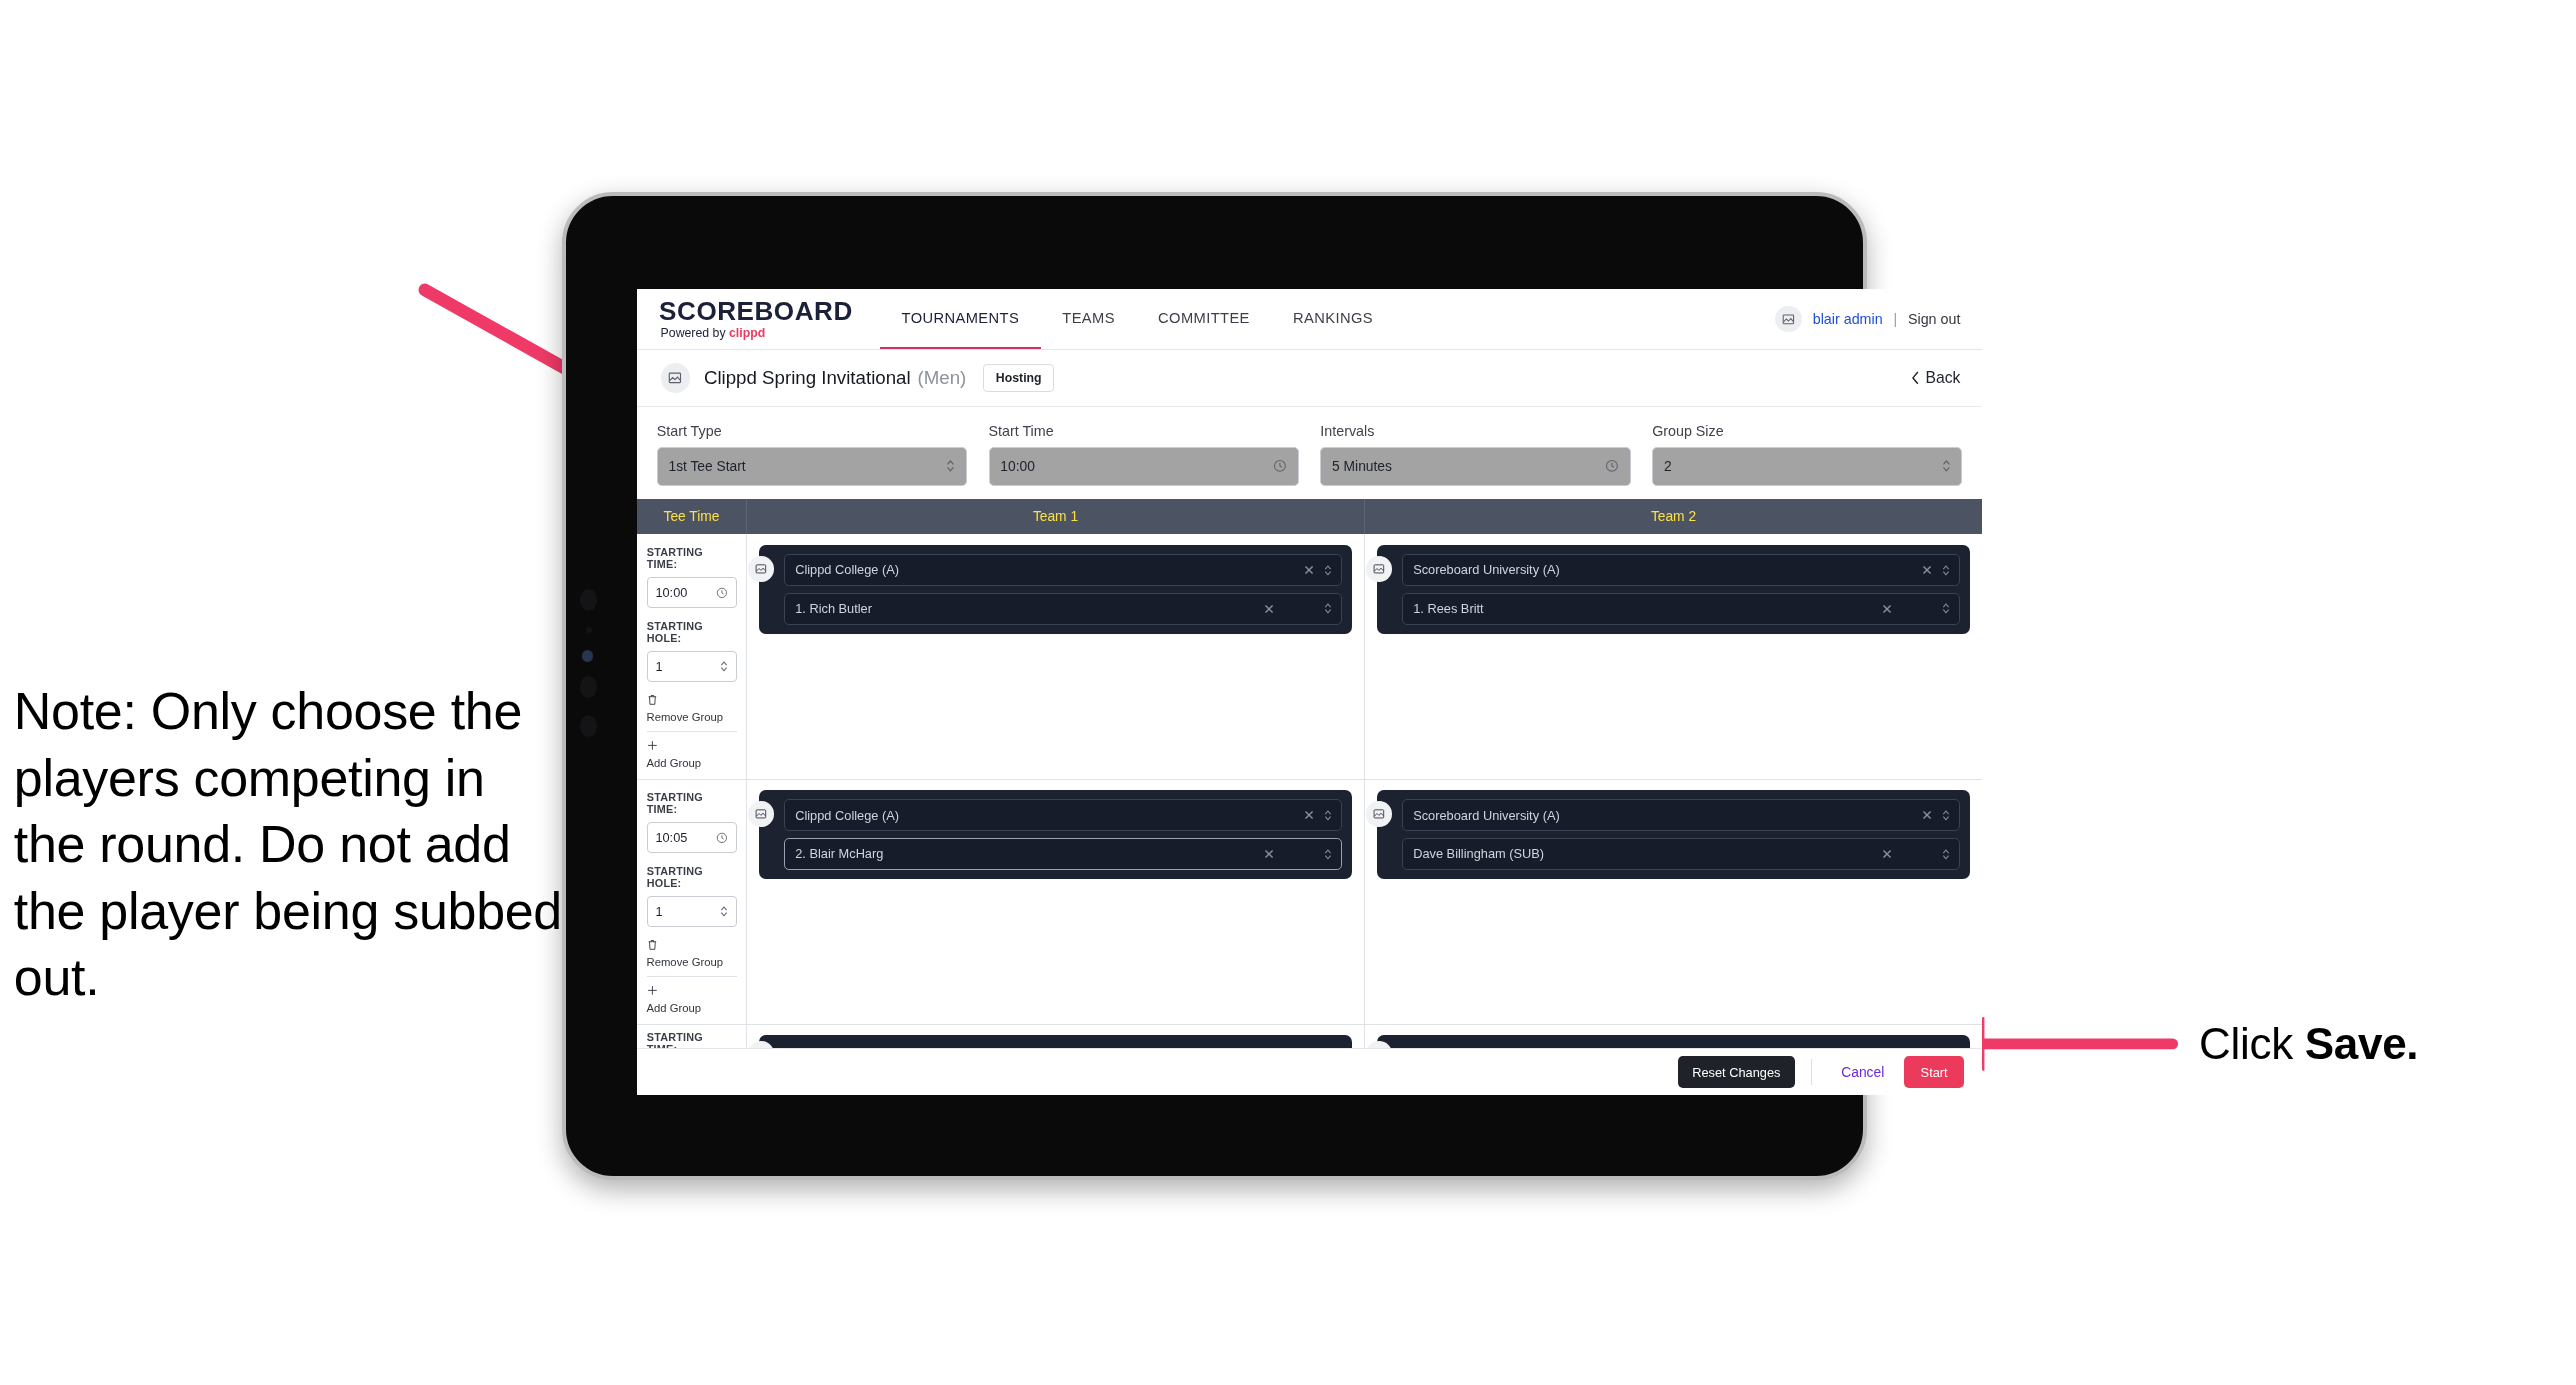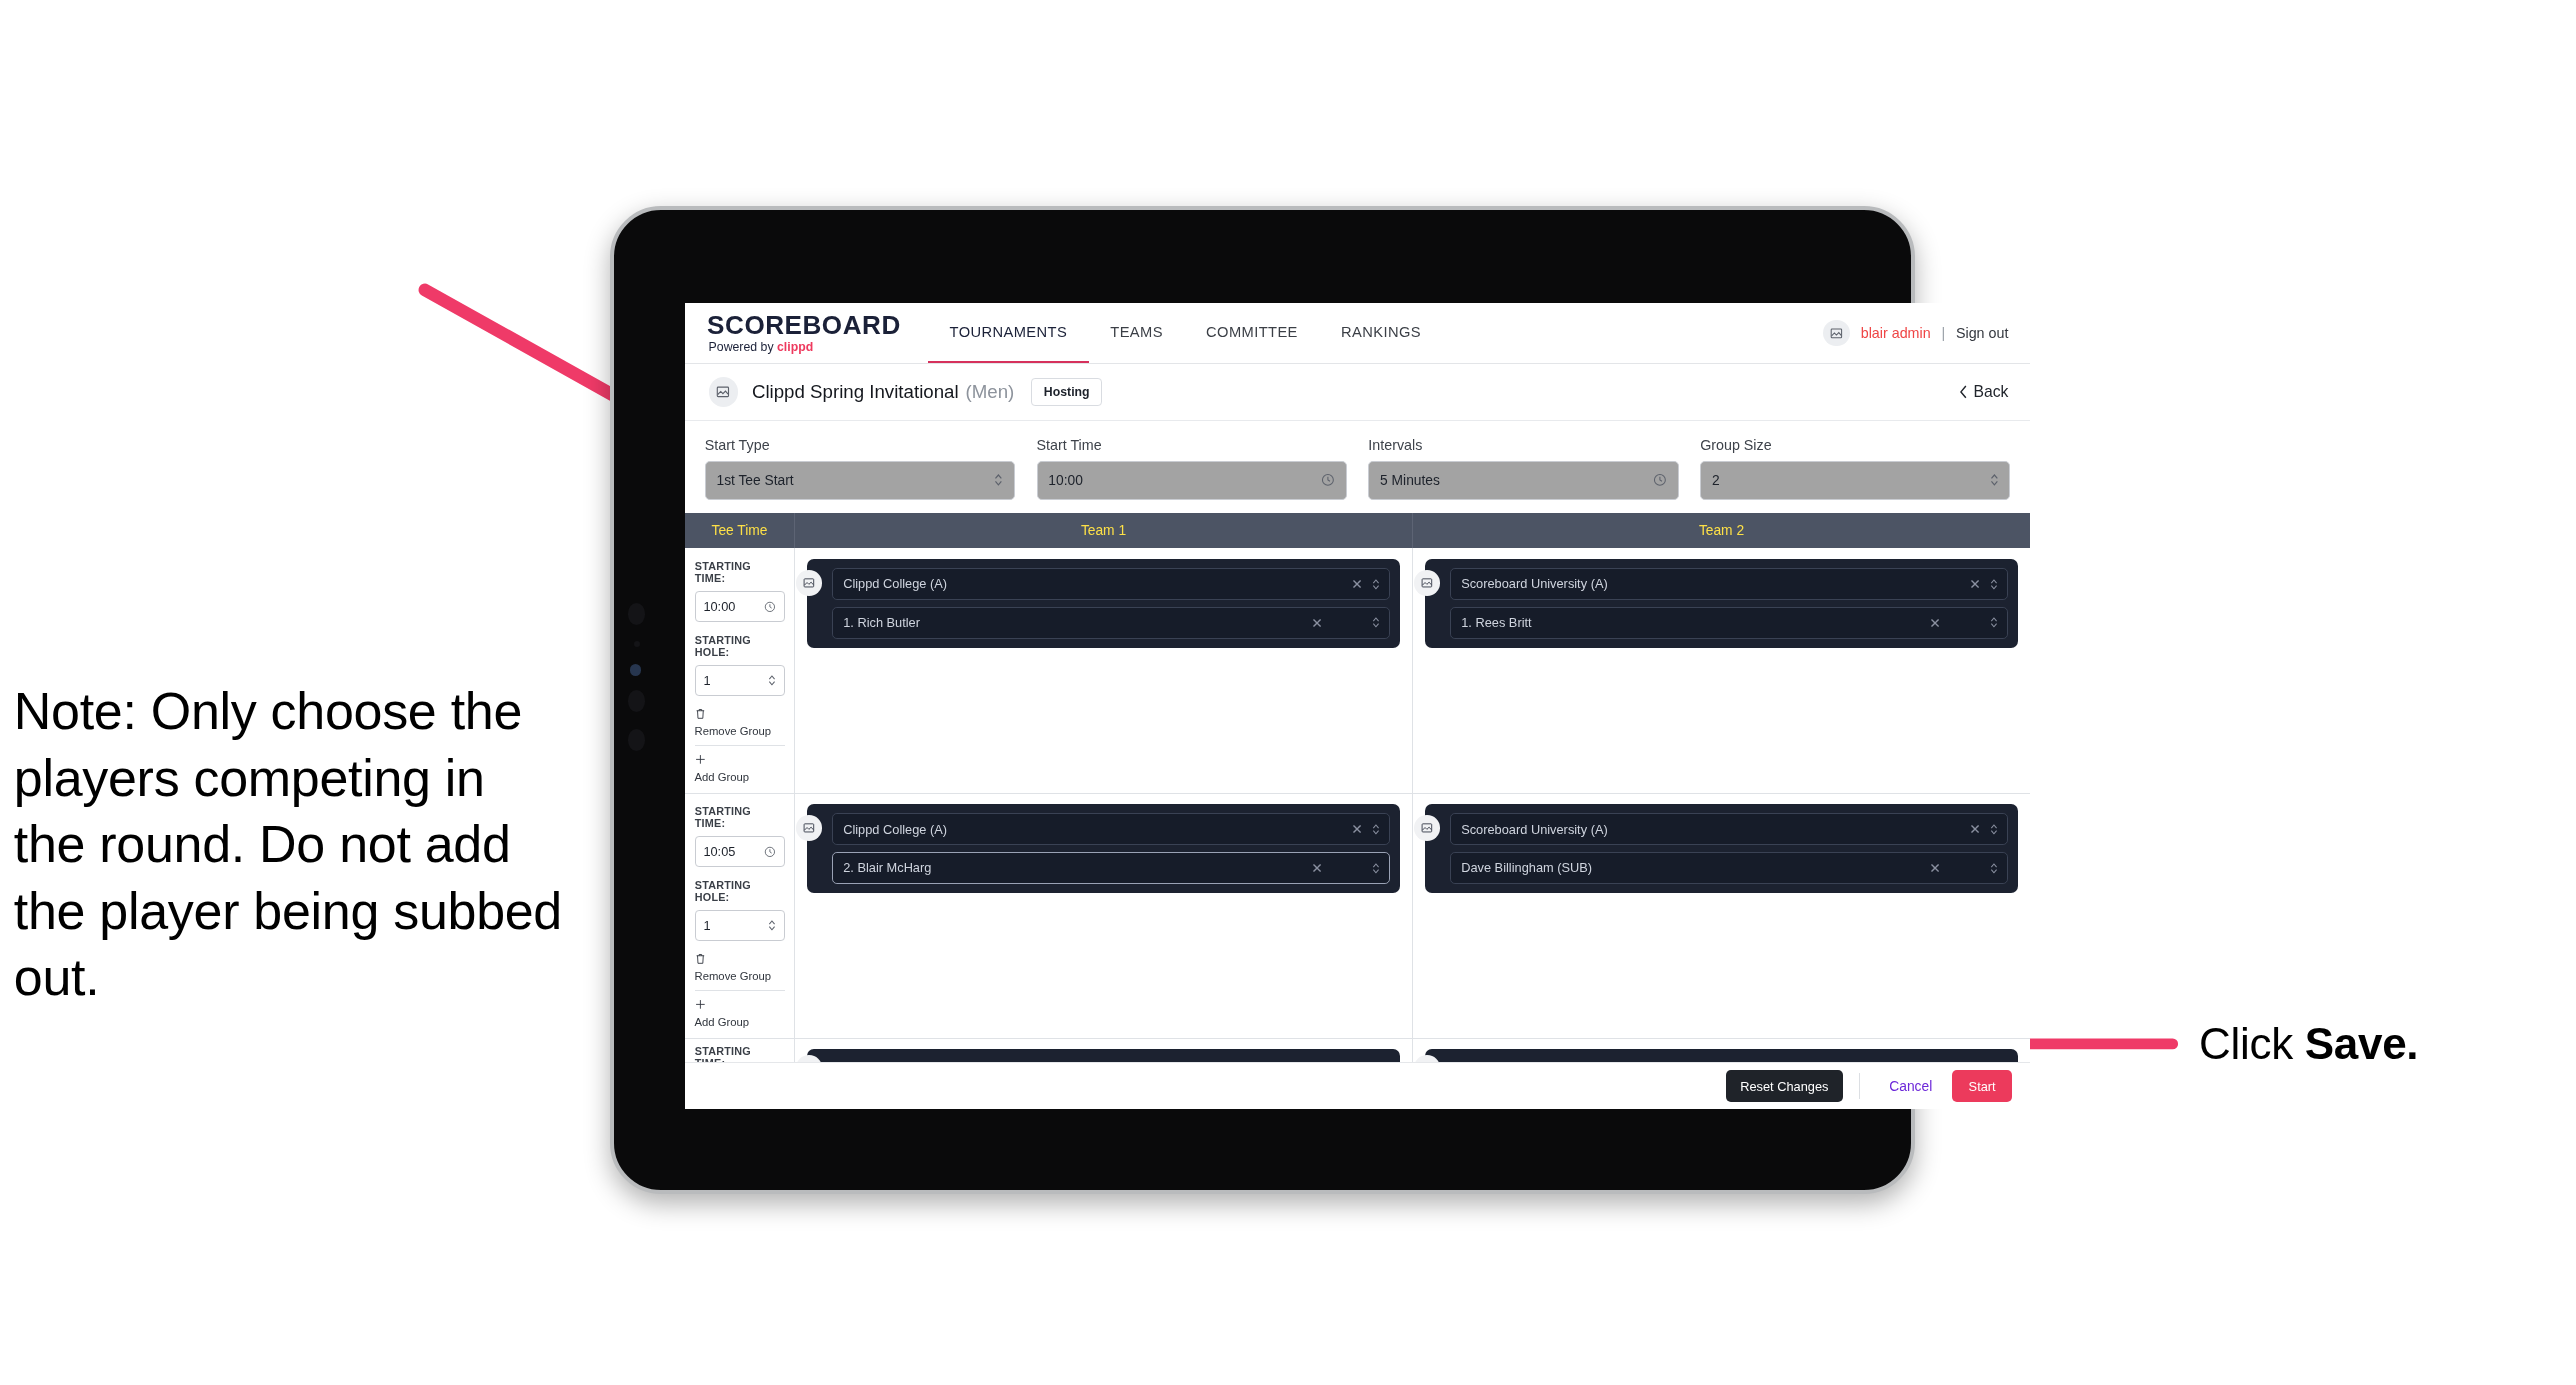--- a/index.html
+++ b/index.html
@@ -30,27 +30,26 @@
     left: 2199px; top: 1016px; width: 364px;
     font-size: 44px; font-weight: 400; white-space: nowrap;
   }
   .anno b { font-weight: 700; }
 
   
   #arrows { position: absolute; left: 0; top: 0; width: 2576px; height: 1385px; pointer-events: none; }
 
   
   #tablet {
-    position: absolute; left: 562px; top: 206px;
+    position: absolute; left: 562px; top: 192px;
     width: 1305px; height: 988px;
     background: #0a0a0b;
     border-radius: 51px;
     border: 4.9px solid #b9bbbd;
     box-shadow: 0 9.8px 25.6px rgba(0,0,0,0.30);
-    margin-left: 48px;
   }
   .bezel-dot { position: absolute; border-radius: 50%; background: #141417; }
   #screen {
     position: absolute; left: 71px; top: 93px;
     width: 1345px; height: 806px;
     background: #ffffff;
     overflow: hidden;
   }
 
   
@@ -73,21 +72,21 @@
     font-size: 14.7px; letter-spacing: 0.4px; color: #3b3f46;
     border-bottom: 2.9px solid transparent; cursor: pointer;
   }
   .navtab.active { color: #1b2138; border-bottom-color: #d6315c; font-weight: 500; }
   #nav-right { margin-left: auto; display: flex; align-items: center; padding-right: 21.6px; gap: 10.8px; }
   .avatar {
     width: 26.5px; height: 26.5px; border-radius: 50%;
     background: #eceef1; display: flex; align-items: center; justify-content: center;
     color: #5c616b;
   }
-  #nav-user { font-size: 14.3px; color: #ef4444; }
+  #nav-user { font-size: 14.3px; color: #1d4ed8; }
   #nav-sep { color: #9aa0a8; font-size: 14.3px; }
   #nav-signout { font-size: 14.3px; color: #33373e; cursor: pointer; }
 
   
   #subhead {
     display: flex; align-items: center; height: 57px;
     padding: 0 21.6px 0 23.6px; background: #fff;
     border-bottom: 1px solid #e8eaed;
   }
   #subhead-icon {

